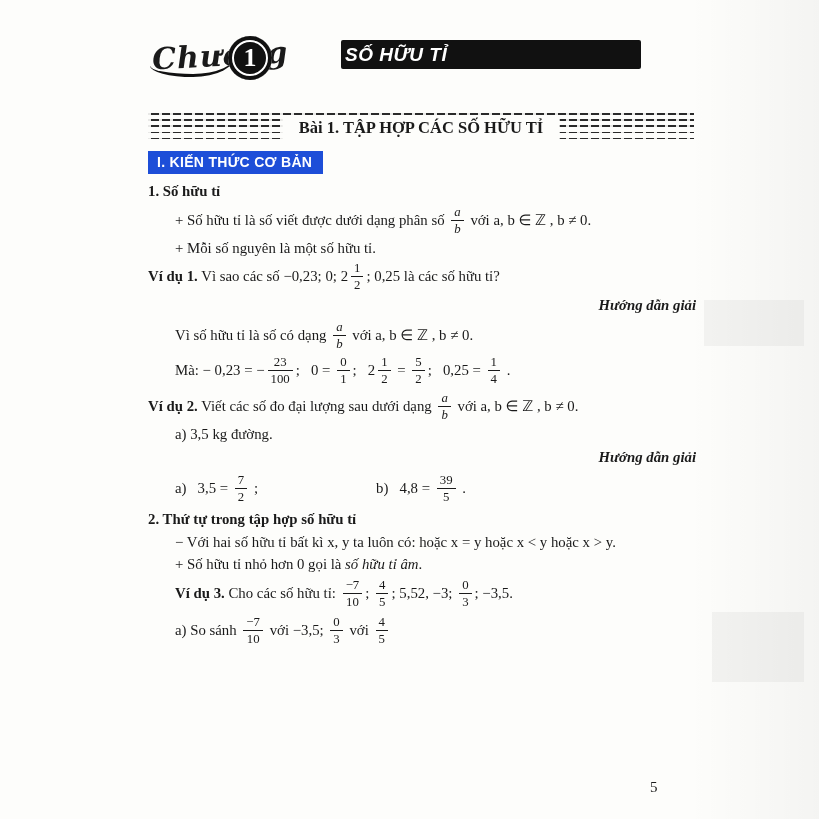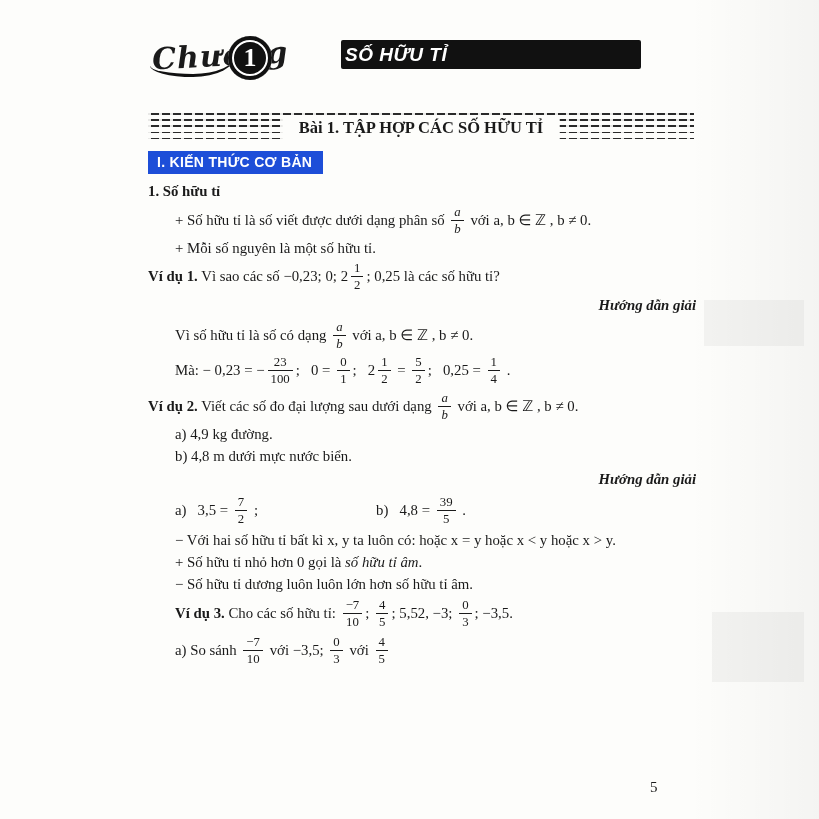--- a/index.html
+++ b/index.html
@@ -115,26 +115,25 @@
 
   <div class="doc">
       <div class="line hd">1. Số hữu tỉ</div>
       <div class="line ind1 fr">+ Số hữu tỉ là số viết được dưới dạng phân số <span class="frac it"><span class="fnum">a</span><span class="fden">b</span></span> với a, b ∈ ℤ , b ≠ 0.</div>
       <div class="line ind1">+ Mỗi số nguyên là một số hữu tỉ.</div>
       <div class="line fr"><span class="b">Ví dụ 1.</span> Vì sao các số −0,23; 0; 2<span class="frac"><span class="fnum">1</span><span class="fden">2</span></span>; 0,25 là các số hữu tỉ?</div>
       <div class="line center"><span class="bi">Hướng dẫn giải</span></div>
       <div class="line ind1 fr">Vì số hữu tỉ là số có dạng <span class="frac it"><span class="fnum">a</span><span class="fden">b</span></span> với a, b ∈ ℤ , b ≠ 0.</div>
       <div class="line ind1 fr2">Mà: − 0,23 = −<span class="frac"><span class="fnum">23</span><span class="fden">100</span></span>;&nbsp;&nbsp;&nbsp;0 = <span class="frac"><span class="fnum">0</span><span class="fden">1</span></span>;&nbsp;&nbsp;&nbsp;2<span class="frac"><span class="fnum">1</span><span class="fden">2</span></span> = <span class="frac"><span class="fnum">5</span><span class="fden">2</span></span>;&nbsp;&nbsp;&nbsp;0,25 = <span class="frac"><span class="fnum">1</span><span class="fden">4</span></span> .</div>
       <div class="line fr"><span class="b">Ví dụ 2.</span> Viết các số đo đại lượng sau dưới dạng <span class="frac it"><span class="fnum">a</span><span class="fden">b</span></span> với a, b ∈ ℤ , b ≠ 0.</div>
-      <div class="line ind1">a) 4,9 kg đường.</div>
-      <div class="line ind1">b) 4,8 m dưới mực nước biển.</div>
+      <div class="line ind1">a) 3,5 kg đường.</div>
       <div class="line center"><span class="bi">Hướng dẫn giải</span></div>
       <div class="line ind1 fr2">a)&nbsp;&nbsp;&nbsp;3,5 = <span class="frac"><span class="fnum">7</span><span class="fden">2</span></span> ;<span style="display: inline-block; width: 118px;"></span>b)&nbsp;&nbsp;&nbsp;4,8 = <span class="frac"><span class="fnum">39</span><span class="fden">5</span></span> .</div>
+      <div class="line hd">2. Thứ tự trong tập hợp số hữu tỉ</div>
       <div class="line ind1">− Với hai số hữu tỉ bất kì x, y ta luôn có: hoặc x = y hoặc x &lt; y hoặc x &gt; y.</div>
       <div class="line ind1">+ Số hữu tỉ nhỏ hơn 0 gọi là <span class="i">số hữu tỉ âm</span>.</div>
-      <div class="line ind1">− Số hữu tỉ dương luôn luôn lớn hơn số hữu tỉ âm.</div>
       <div class="line ind1 fr2"><span class="b">Ví dụ 3.</span> Cho các số hữu tỉ: <span class="frac"><span class="fnum">−7</span><span class="fden">10</span></span>; <span class="frac"><span class="fnum">4</span><span class="fden">5</span></span>; 5,52, −3; <span class="frac"><span class="fnum">0</span><span class="fden">3</span></span>; −3,5.</div>
       <div class="line ind1 fr2">a) So sánh <span class="frac"><span class="fnum">−7</span><span class="fden">10</span></span> với −3,5; <span class="frac"><span class="fnum">0</span><span class="fden">3</span></span> với <span class="frac"><span class="fnum">4</span><span class="fden">5</span></span></div>
     </div>
 
   <div class="page-number">5</div>
 
 </div>
 
 </body></html>

